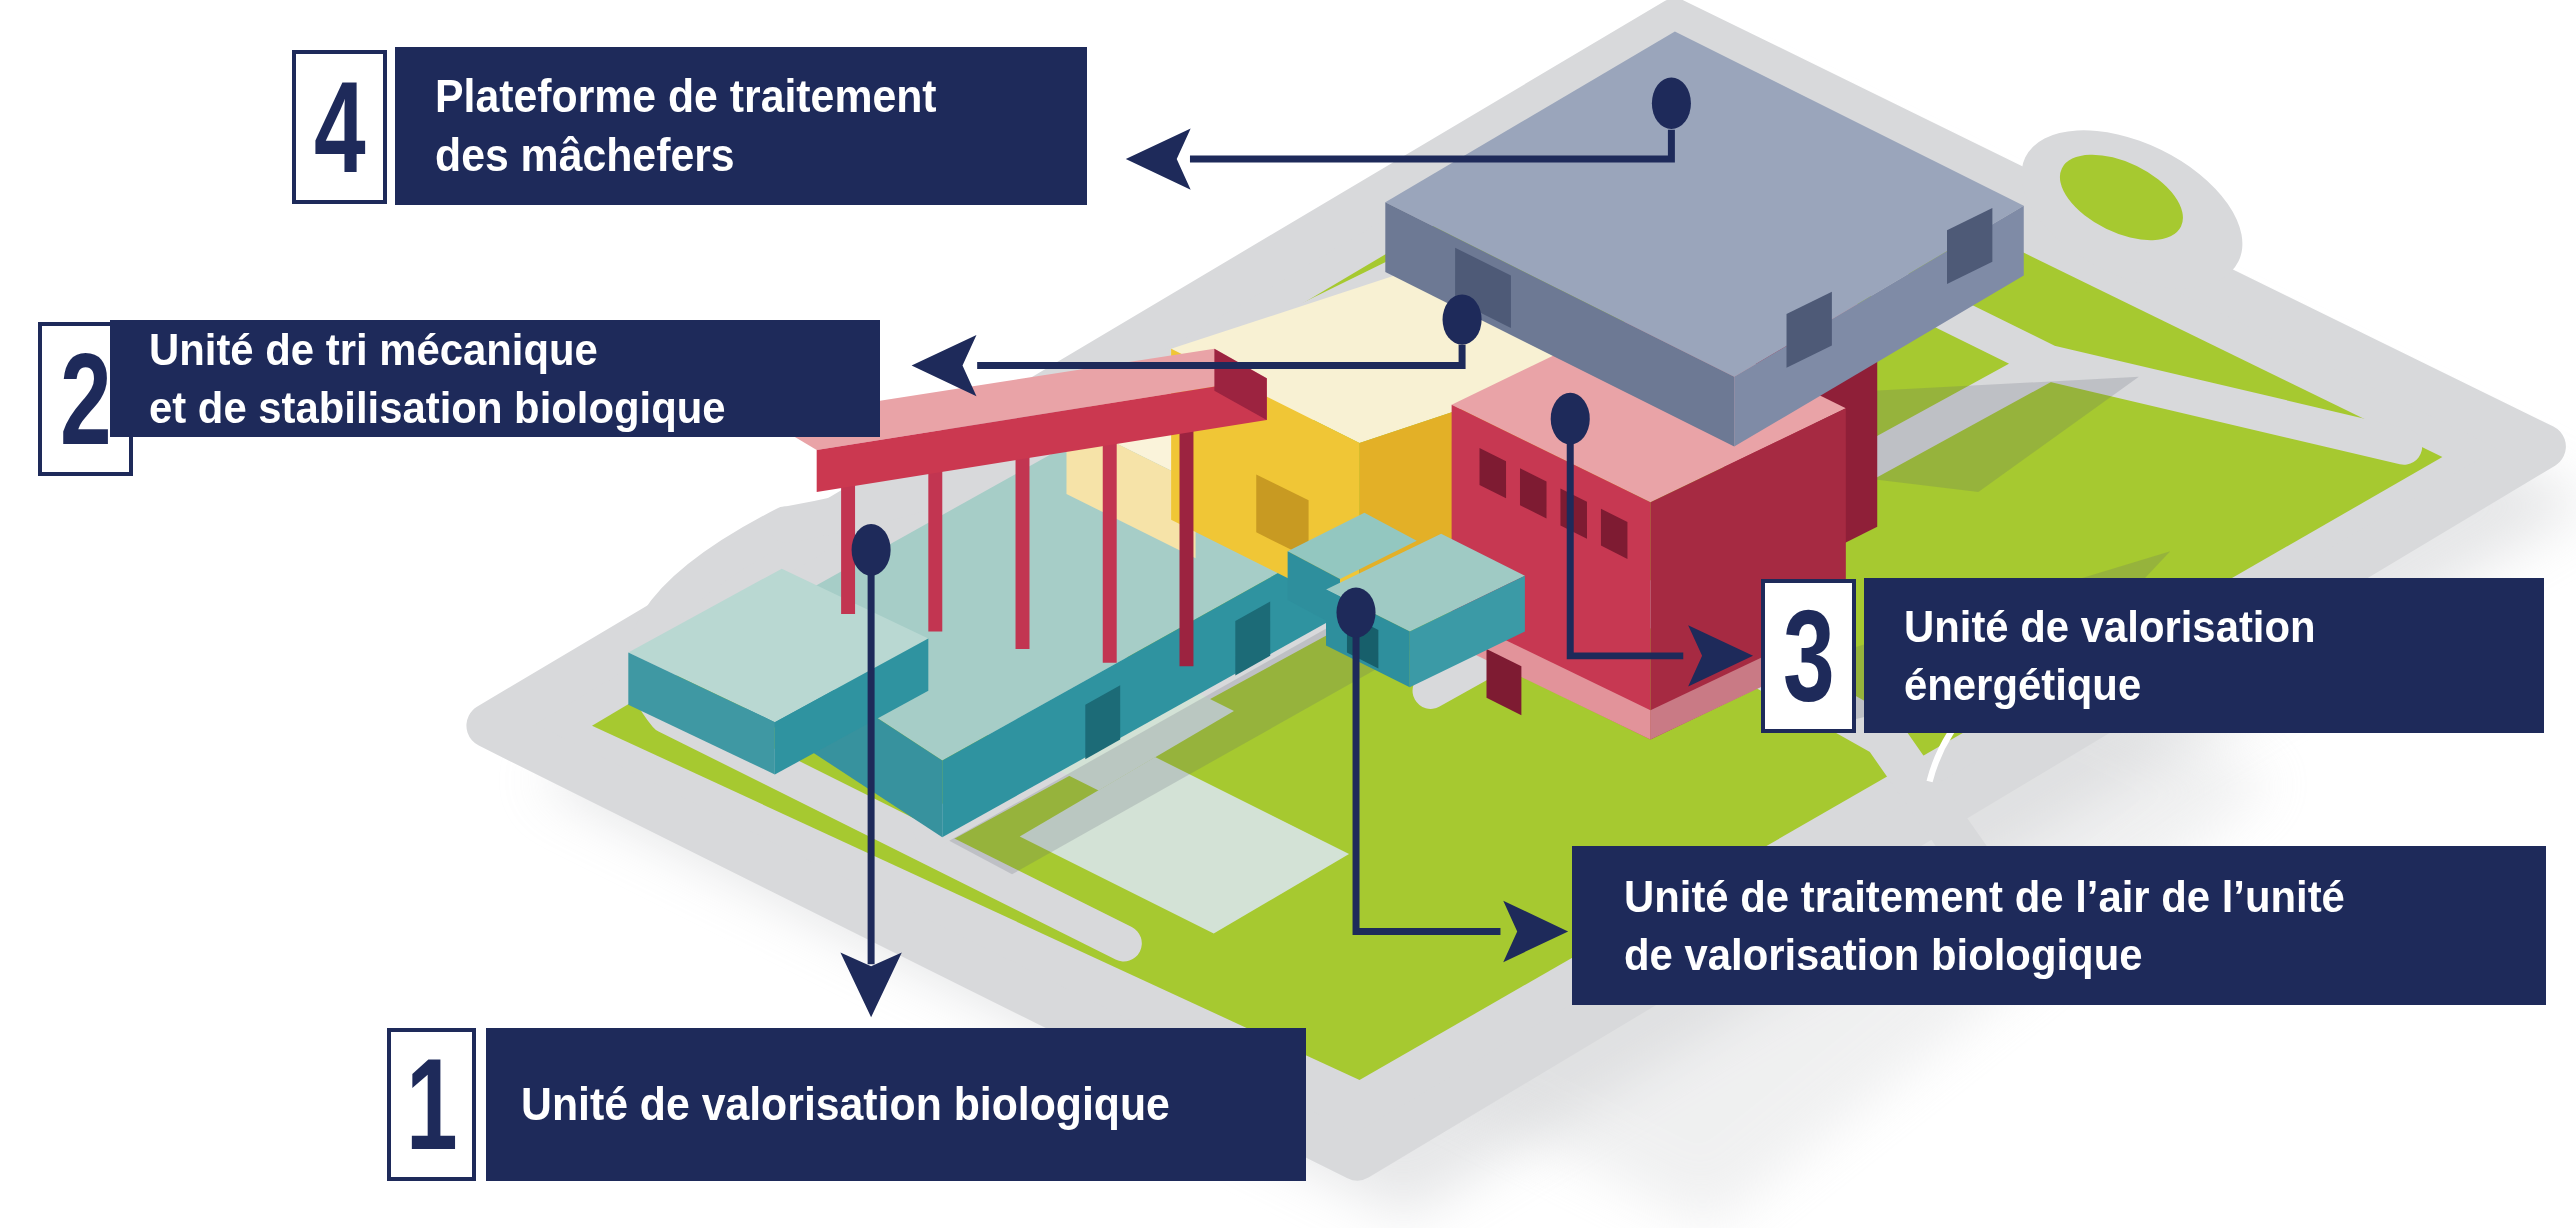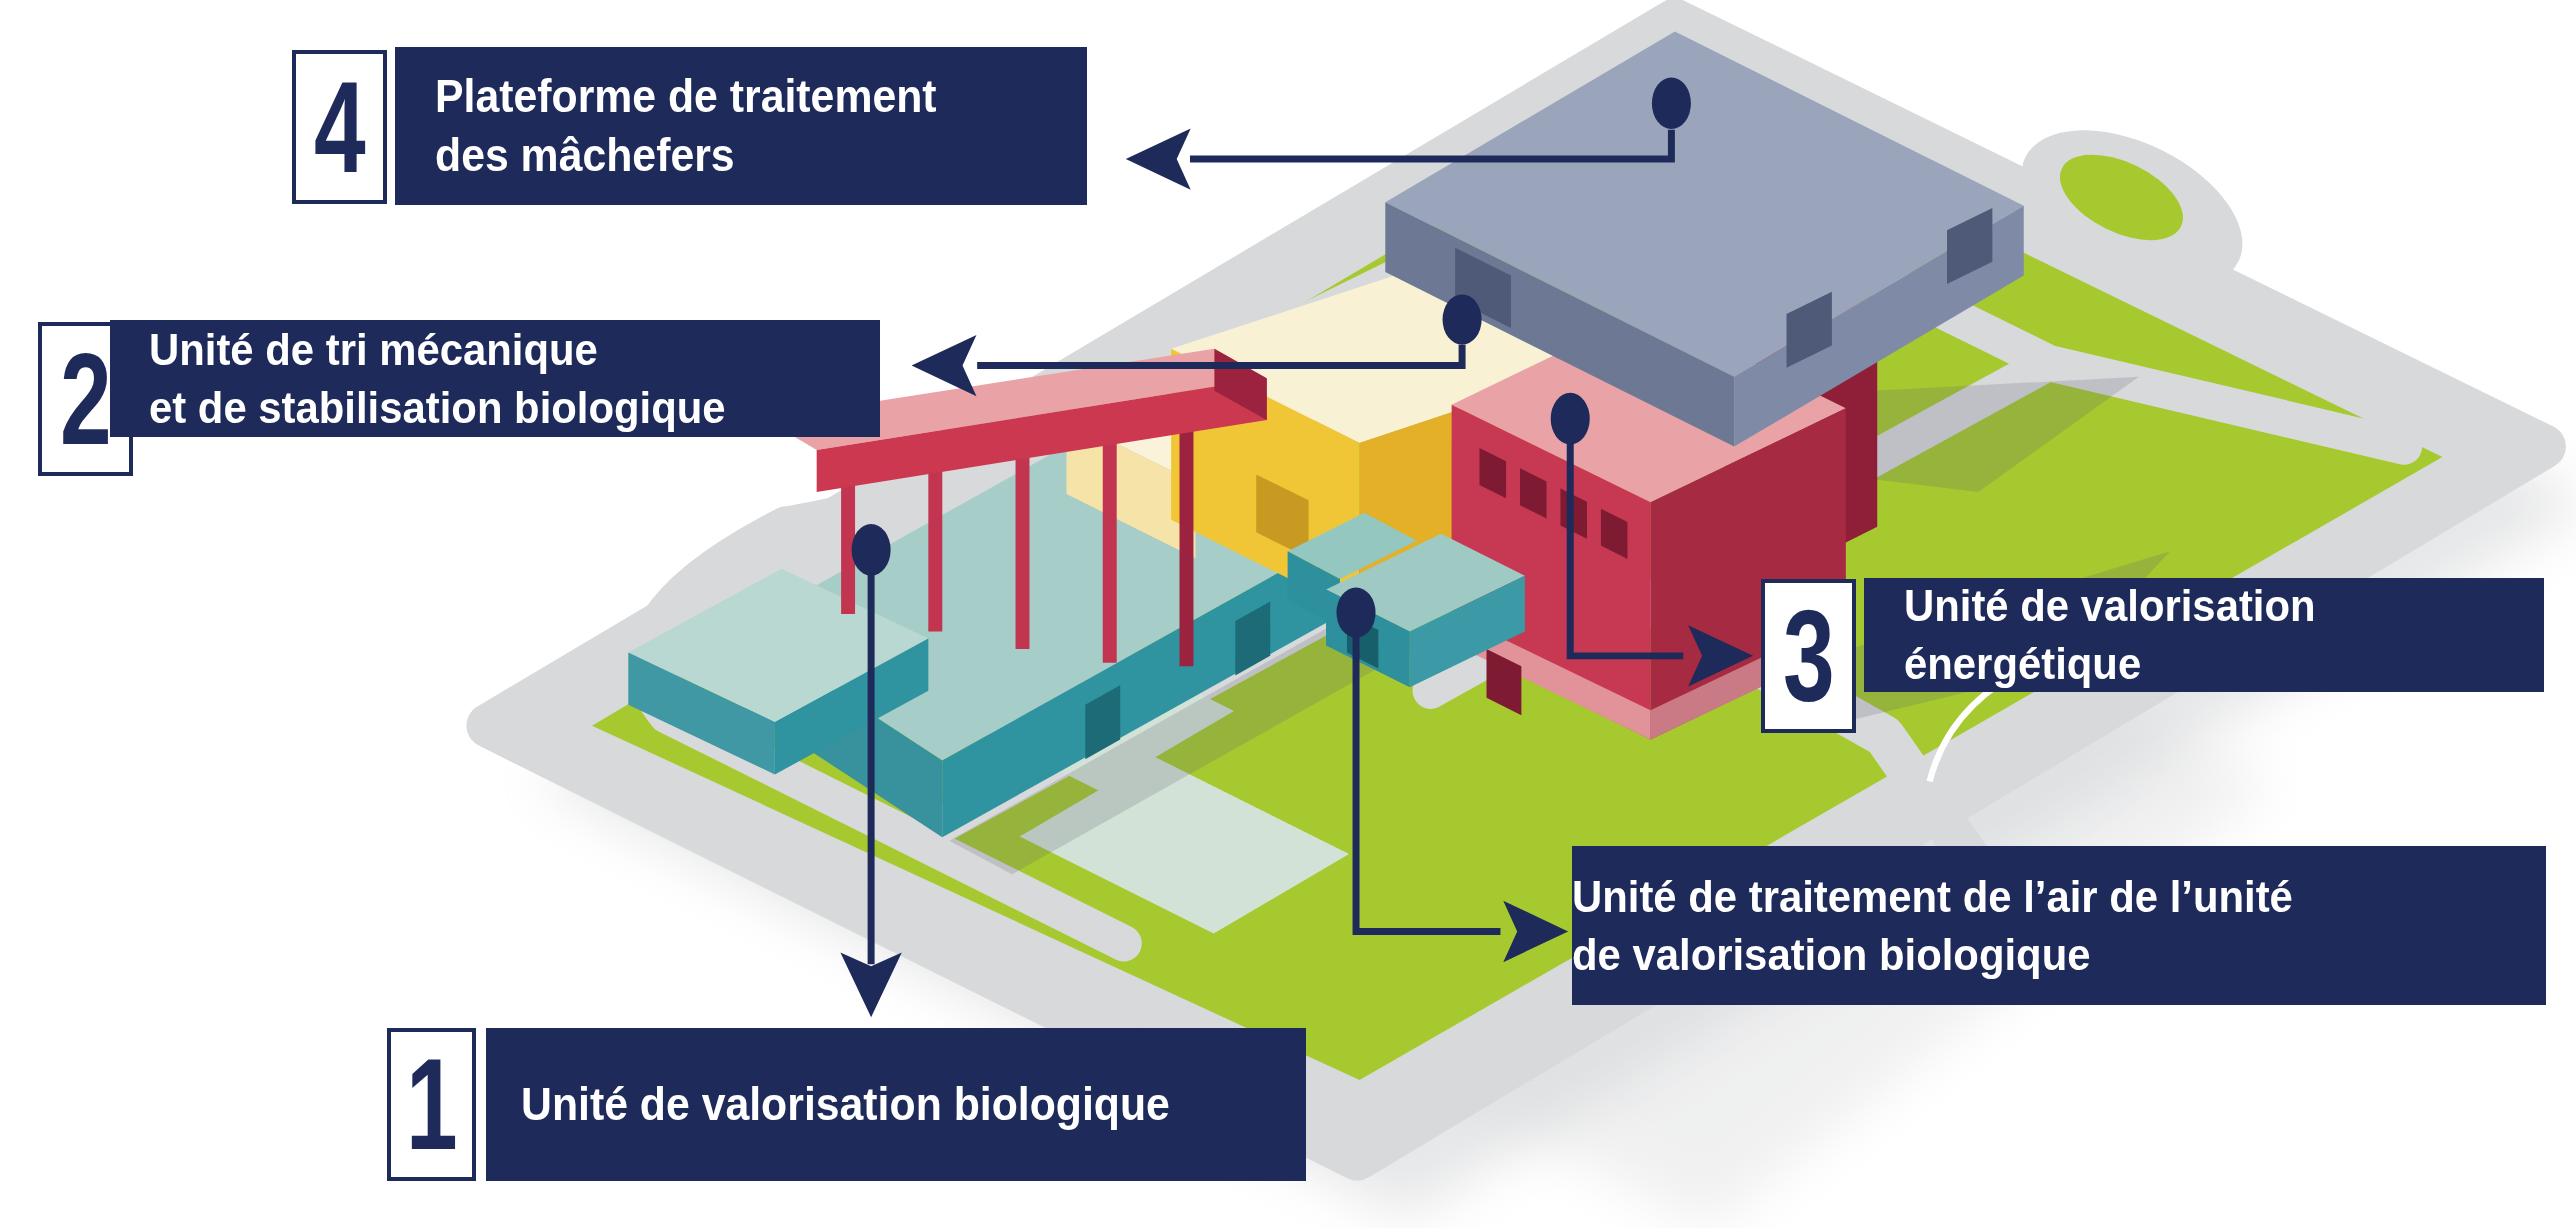--- a/index.html
+++ b/index.html
@@ -170,26 +170,26 @@
     <span class="num">2</span>
   </div>
   <div class="callout-box" style="left:110px;top:320px;width:770px;height:117px;padding-left:39px;font-size:45px;">
     <span class="line">Unité de tri mécanique</span>
     <span class="line">et de stabilisation biologique</span>
   </div>
 
   <div class="callout-badge" style="left:1761px;top:579px;width:95px;height:154px;">
     <span class="num">3</span>
   </div>
-  <div class="callout-box" style="left:1864px;top:578px;width:680px;height:114px;padding-left:40px;font-size:45px;">
+  <div class="callout-box" style="left:1864px;top:578px;width:680px;height:155px;padding-left:40px;font-size:45px;">
     <span class="line">Unité de valorisation</span>
     <span class="line">énergétique</span>
   </div>
 
-  <div class="callout-box" style="left:1572px;top:846px;width:974px;height:159px;font-size:45px;">
+  <div class="callout-box" style="left:1572px;top:846px;width:974px;height:159px;padding-left:52px;font-size:45px;">
     <span class="line">Unité de traitement de l’air de l’unité</span>
     <span class="line">de valorisation biologique</span>
   </div>
 
   <div class="callout-badge" style="left:387px;top:1028px;width:89px;height:153px;">
     <span class="num">1</span>
   </div>
   <div class="callout-box" style="left:486px;top:1028px;width:820px;height:153px;padding-left:35px;font-size:46px;">
     <span class="line">Unité de valorisation biologique</span>
   </div>

